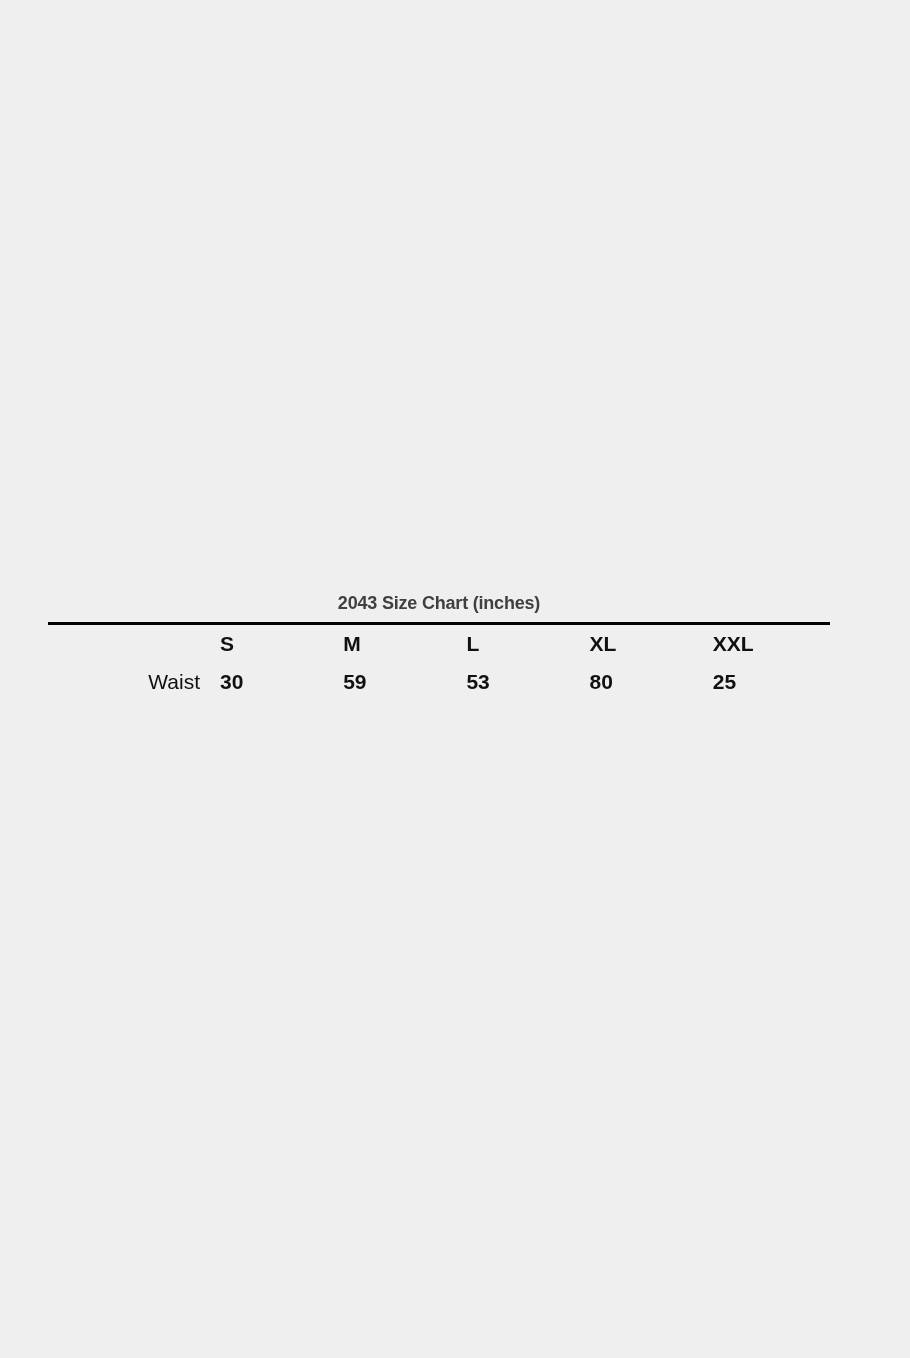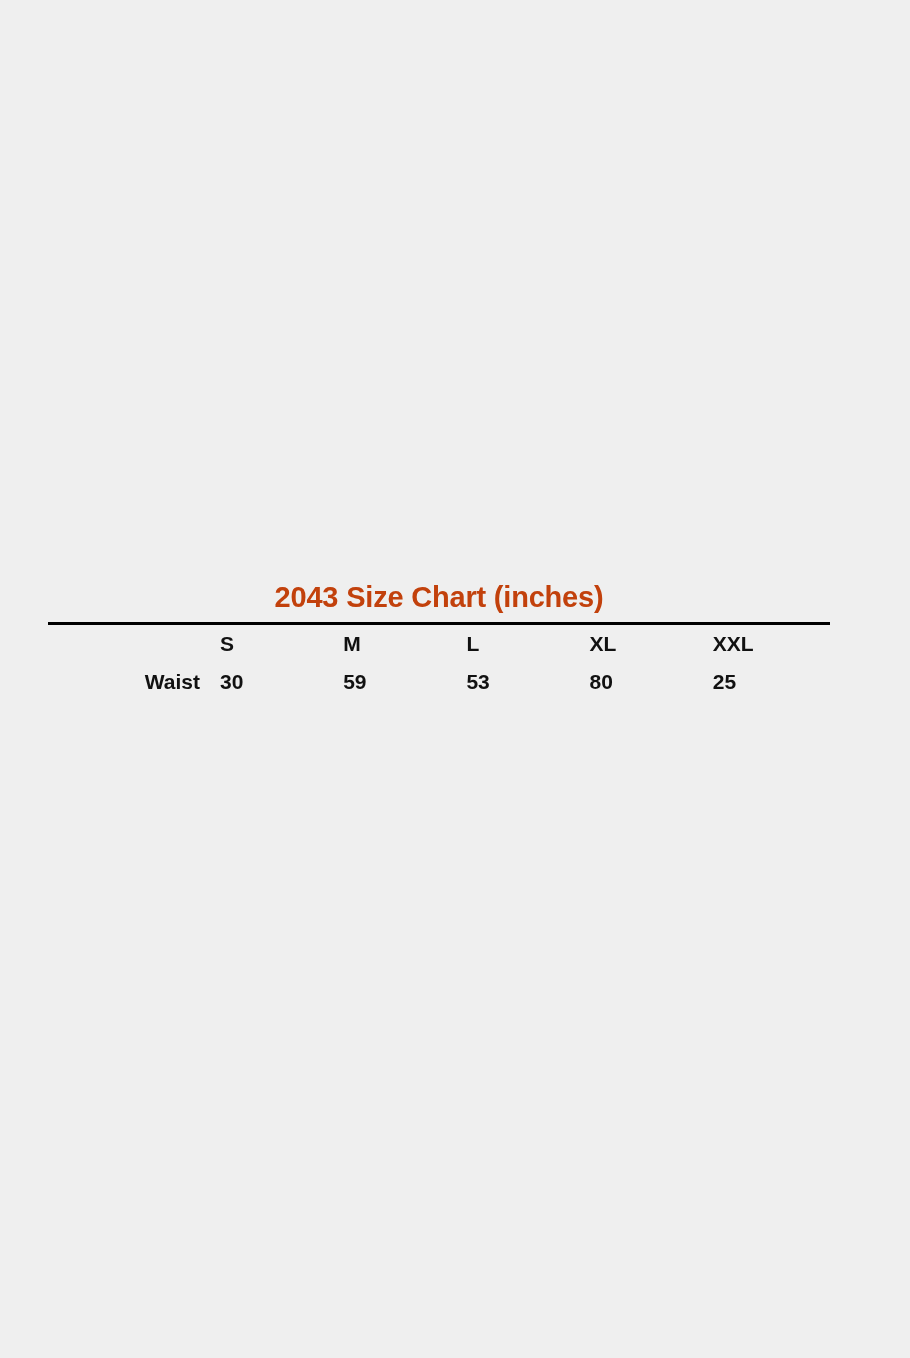--- a/index.html
+++ b/index.html
@@ -17,25 +17,25 @@
 
   .size-chart-wrap {
     position: absolute;
     left: 48px;
     top: 578px;
     width: 782px;
   }
 
   .chart-title {
     text-align: center;
-    font-size: 29px;
+    font-size: 18px;
     font-weight: bold;
-    color: #c2410c;
+    color: #404040;
     letter-spacing: -0.2px;
-    margin: 4px 0 8px 0;
+    margin: 16px 0 8px 0;
     line-height: 1.1;
   }
 
   .rule-top {
     height: 3px;
     background: #000;
     width: 100%;
   }
 
   table.size-table {
@@ -49,21 +49,21 @@
     padding: 0;
     font-size: 21px;
     color: #111;
     vertical-align: middle;
     height: 38px;
   }
 
   
   .row-label {
     text-align: right;
-    font-weight: bold;
+    font-weight: normal;
     padding-right: 14px !important;
     width: 152px;
   }
 
   .col-head {
     font-weight: bold;
     text-align: left;
     padding-left: 6px !important;
   }
 

